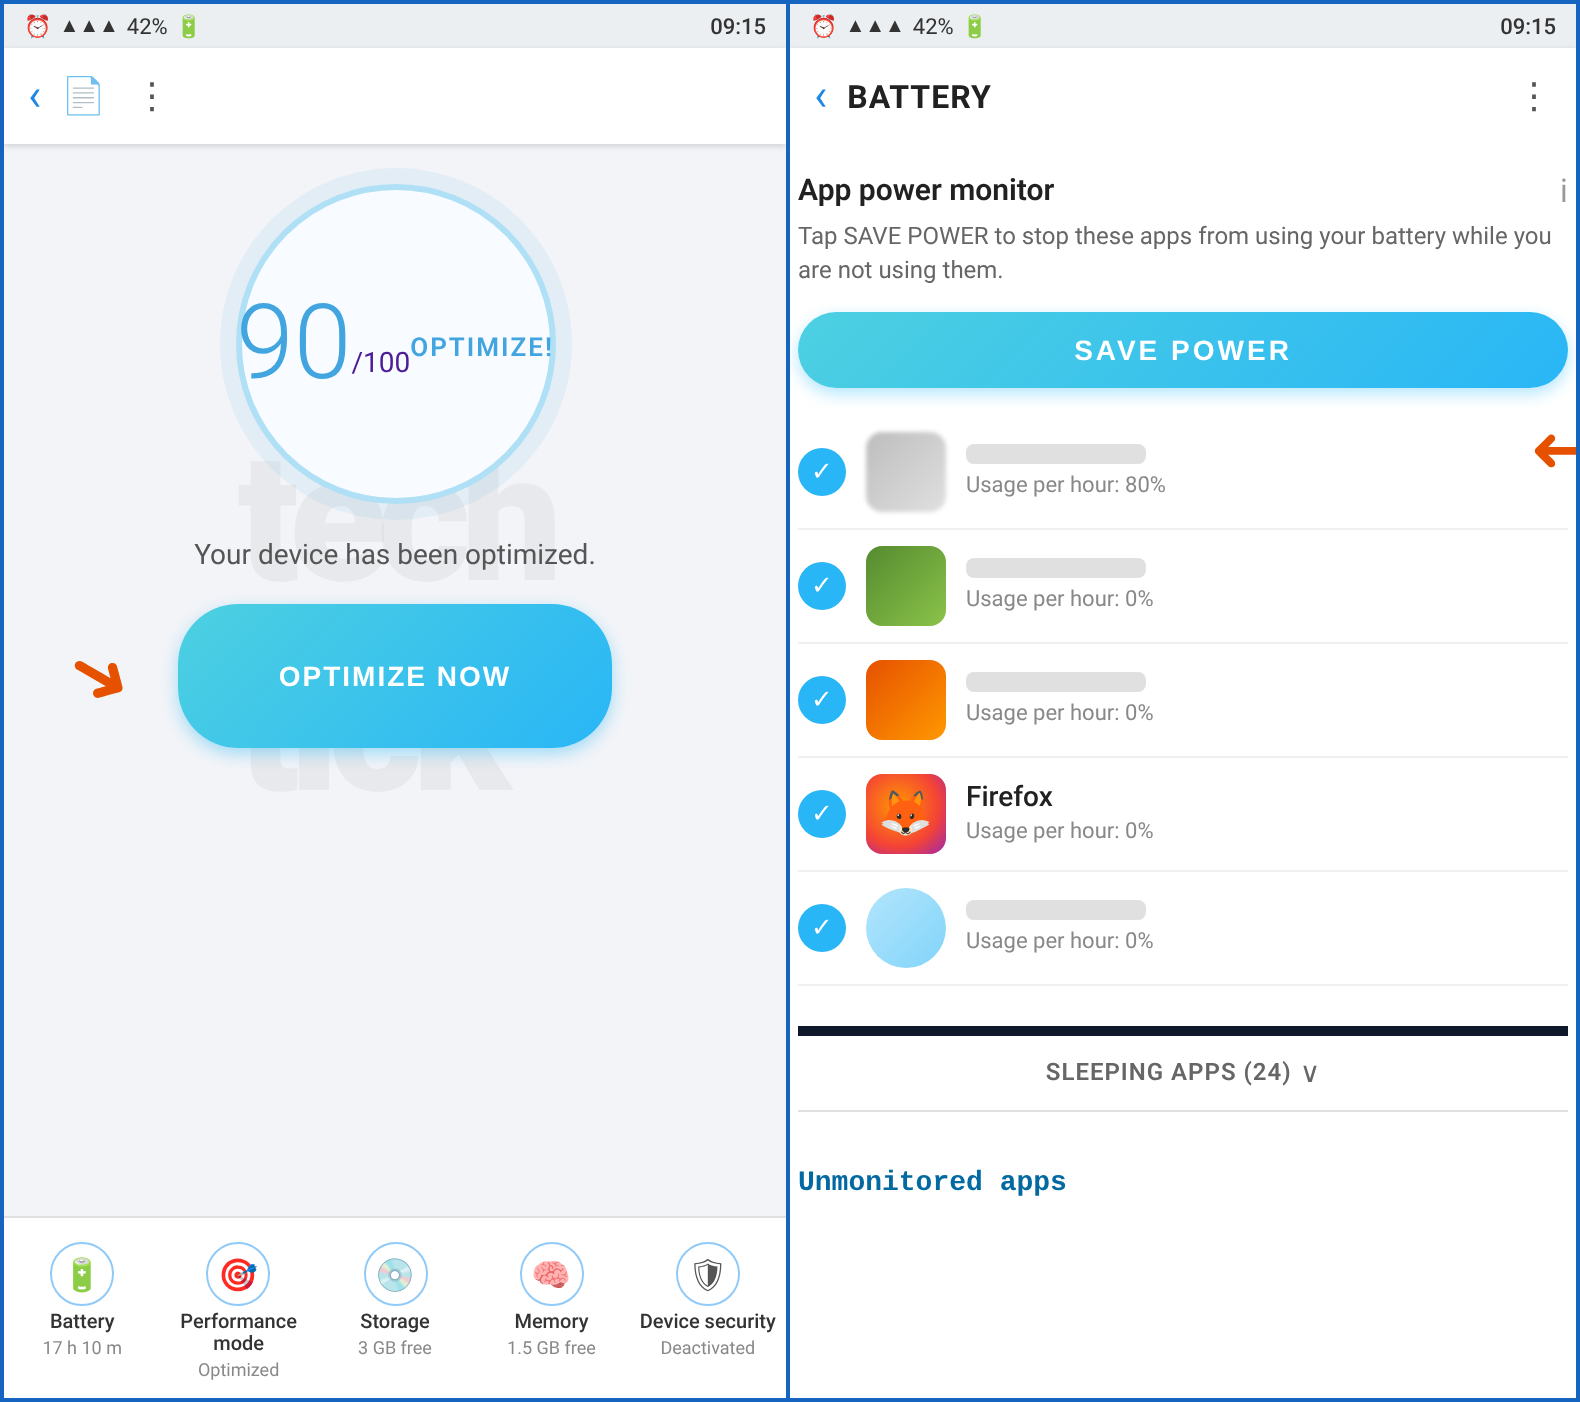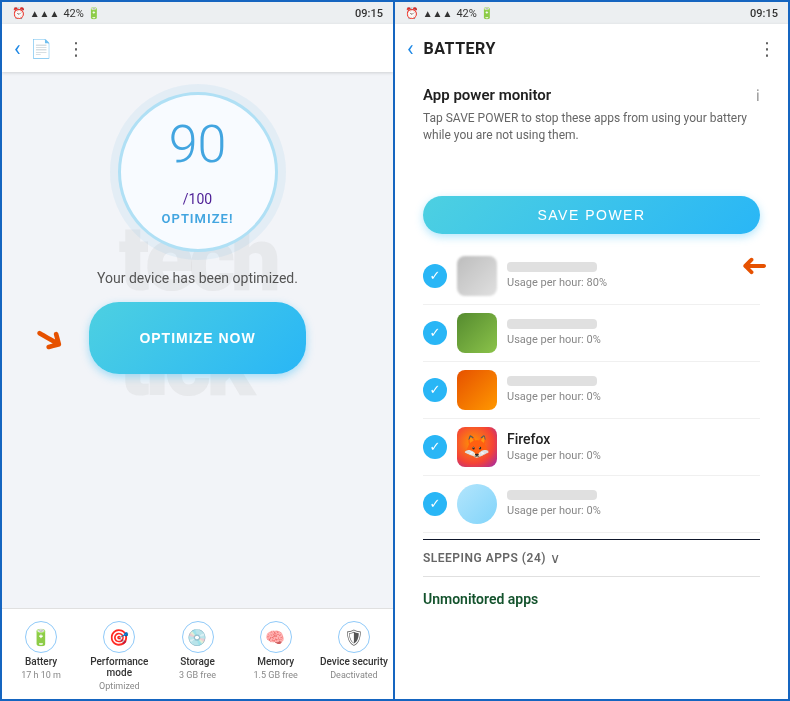--- a/index.html
+++ b/index.html
@@ -124,21 +124,21 @@
       letter-spacing: -5px;
     }
 
     
     .score-circle {
       width: 160px;
       height: 160px;
       border-radius: 50%;
       border: 3px solid #b0e0f5;
       display: flex;
-      flex-direction: column;
+      flex-direction: row;
       align-items: center;
       justify-content: center;
       background: #f8fbff;
       margin-top: 10px;
       position: relative;
       z-index: 1;
       box-shadow: 0 0 0 8px rgba(100,180,230,0.1);
     }
     .score-number {
       font-size: 52px;
@@ -222,21 +222,21 @@
     .nav-sub {
       font-size: 9px;
       color: #888;
       text-align: center;
     }
 
     
     .right-content {
       flex: 1;
       overflow-y: auto;
-      padding: 12px 28px;
+      padding: 12px 4px;
       background: #fff;
     }
 
     .section-header {
       display: flex;
       justify-content: space-between;
       align-items: center;
       margin-bottom: 4px;
     }
     .section-title {
@@ -257,27 +257,26 @@
     }
 
     
     .save-power-btn {
       background: linear-gradient(135deg, #4dd0e1, #29b6f6);
       border: none;
       border-radius: 30px;
       padding: 11px 0;
       color: white;
       font-size: 14px;
-      font-weight: 400;
+      font-weight: 700;
       letter-spacing: 1.5px;
       cursor: pointer;
       width: 100%;
       margin-bottom: 14px;
       box-shadow: 0 3px 8px rgba(41,182,246,0.35);
-      margin-top: 40px;
     }
 
     
     .app-list-item {
       display: flex;
       align-items: center;
       padding: 8px 0;
       border-bottom: 1px solid #f0f0f0;
       position: relative;
     }
@@ -338,44 +337,45 @@
       font-size: 14px;
       font-weight: 500;
       color: #212121;
       margin-bottom: 2px;
     }
 
     
     .sleeping-apps-row {
       display: flex;
       align-items: center;
-      justify-content: flex-start;
+      justify-content: center;
       padding: 10px 0;
-      border-top: 1px solid #0f172a;
+      border-top: 5px solid #0f172a;
       border-bottom: 1px solid #e0e0e0;
-      margin: 6px 0;
+      margin: 20px 0;
     }
     .sleeping-label {
       font-size: 12px;
       color: #666;
       font-weight: 600;
       letter-spacing: 0.5px;
     }
     .chevron-icon {
       font-size: 14px;
       color: #666;
       margin-left: 4px;
     }
 
     
     .unmonitored-title {
       font-size: 14px;
       font-weight: 600;
-      color: #14532d;
+      color: #0369a1;
       padding: 8px 0 4px 0;
+      font-family: Liberation Mono, monospace;
     }
   </style>
 </head>
 <body>
 
 <div class="container">
 
   <div class="left-panel">
 
     <div class="status-bar">

